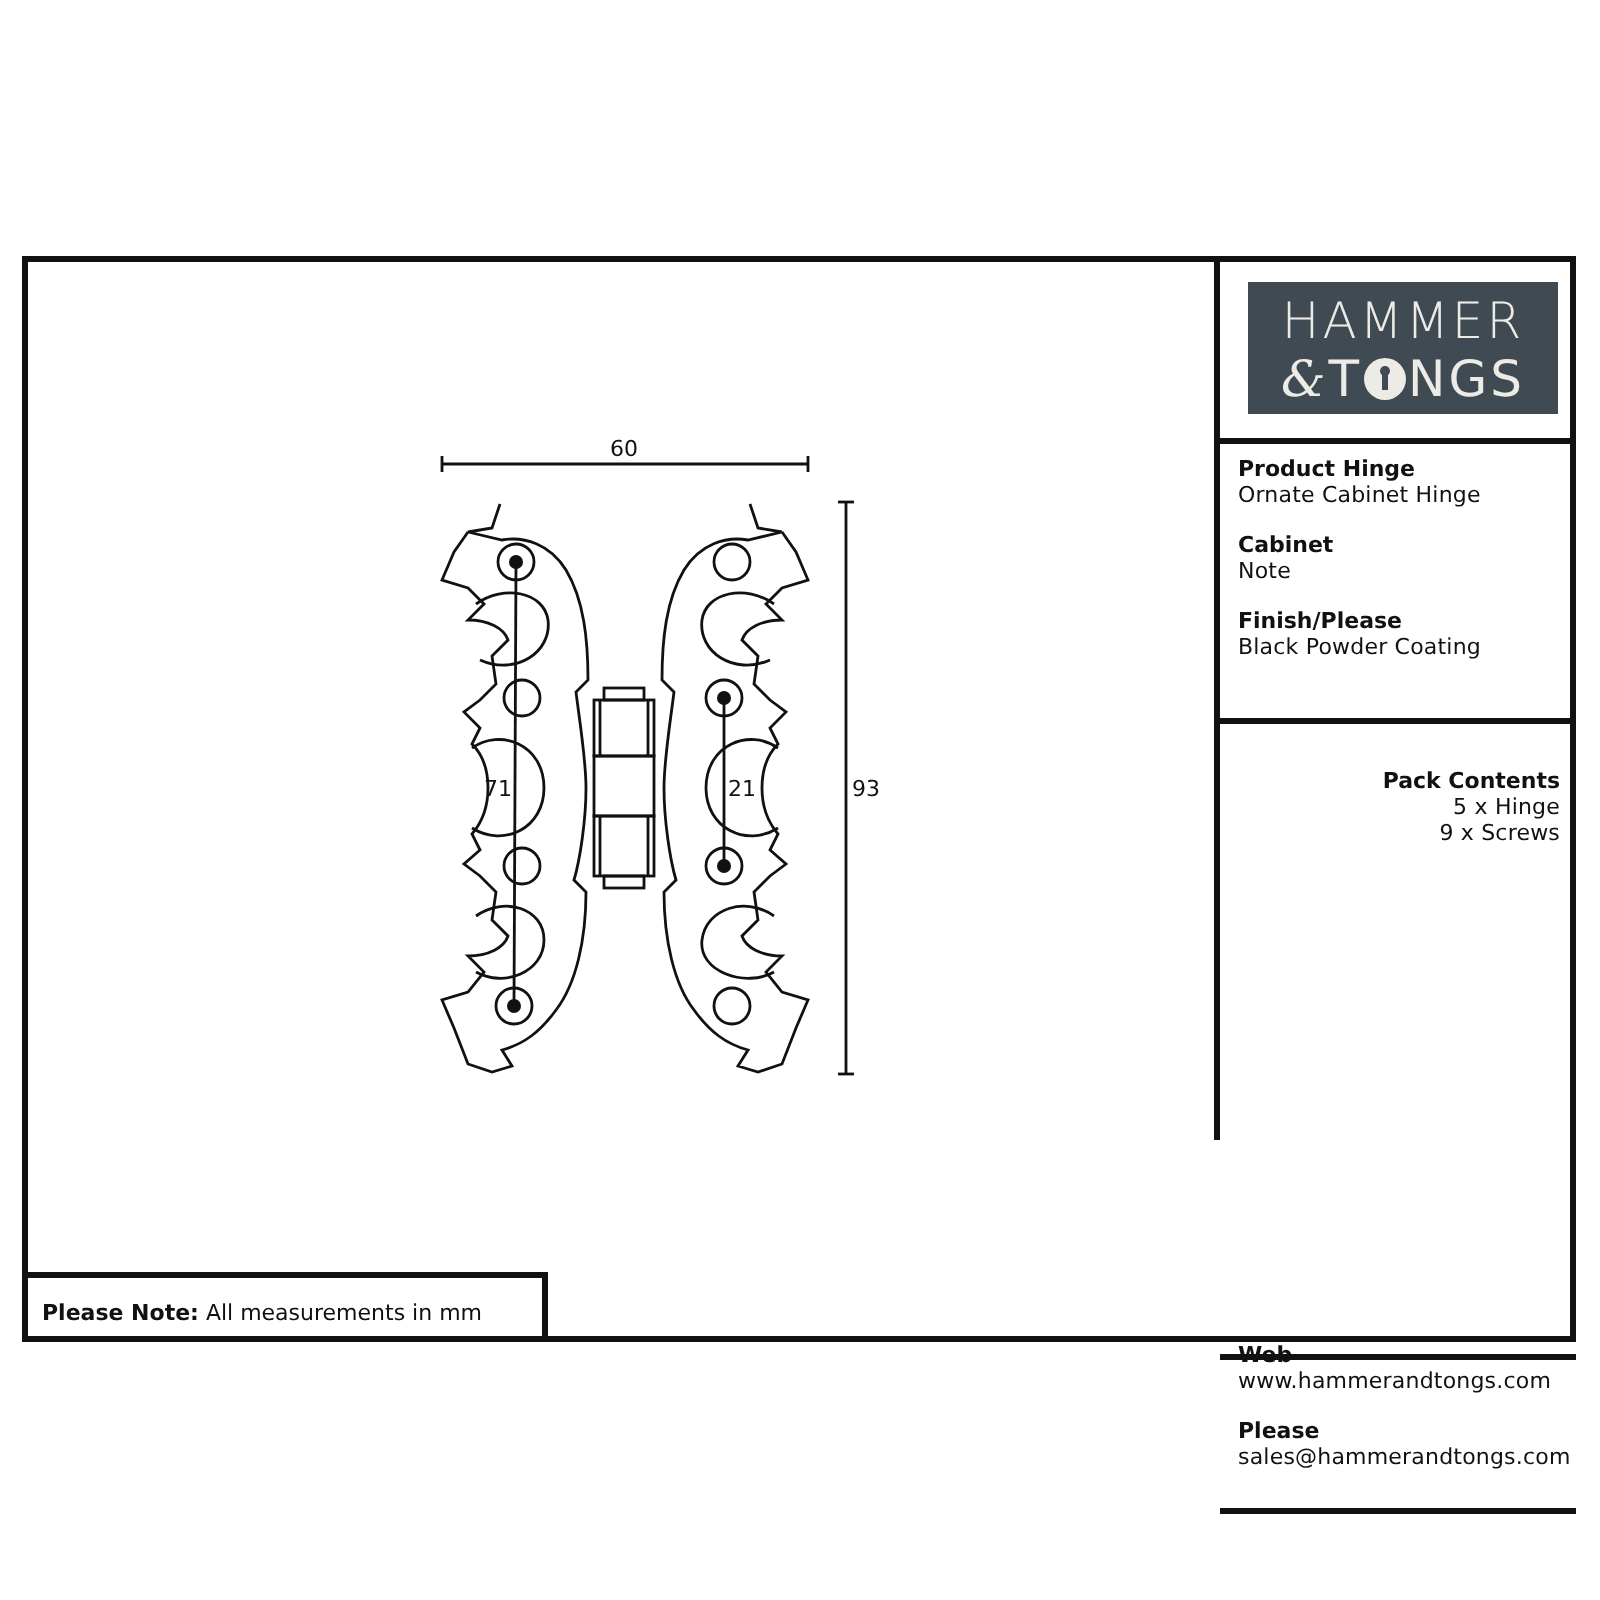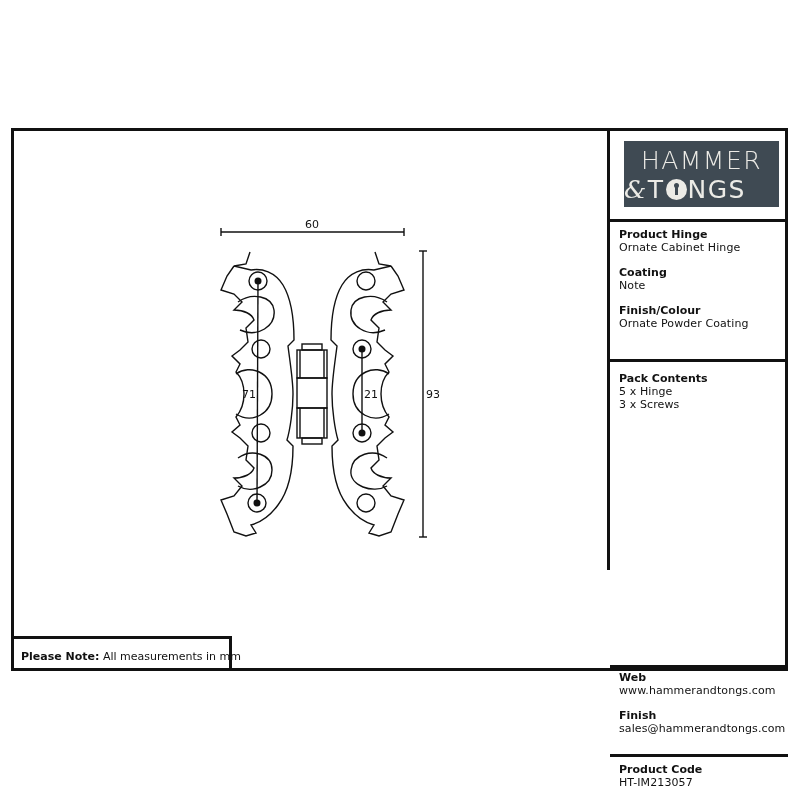--- a/index.html
+++ b/index.html
@@ -2,24 +2,24 @@
 <html><head>
 <meta charset="utf-8">
 <style>
   html, body { margin: 0; padding: 0; background: #ffffff; }
   body { width: 800px; height: 800px; position: relative; overflow: hidden; font-family: "DejaVu Sans", sans-serif; color: #111; }
   .frame { position: absolute; left: 11px; top: 128px; width: 777px; height: 543px; border: 3px solid #111; box-sizing: border-box; }
   .panel { position: absolute; left: 607px; top: 128px; width: 181px; height: 442px; border-left: 3px solid #111; box-sizing: border-box; }
   .cell { position: absolute; left: 0; right: 0; border-bottom: 3px solid #111; box-sizing: border-box; padding: 6px 8px 0 9px; }
   .logo-box { position: absolute; left: 14px; top: 13px; width: 155px; height: 66px; background: #3f4a53; }
   .logo-l1 { position: absolute; left: 0; right: 0; top: 5px; text-align: center; color: #ecebe6; font-family: "DejaVu Sans", sans-serif; font-size: 25px; letter-spacing: 1.5px; font-weight: 300; }
-  .logo-l2 { position: absolute; left: 0; right: 0; top: 34px; color: #ecebe6; font-family: "DejaVu Sans", sans-serif; font-size: 25px; letter-spacing: 1.5px; }
+  .logo-l2 { position: absolute; left: 0; right: 0; top: 34px; text-align: center; color: #ecebe6; font-family: "DejaVu Sans", sans-serif; font-size: 25px; letter-spacing: 1.5px; }
   .lbl { font-weight: bold; font-size: 11px; line-height: 13px; }
   .val { font-size: 11px; line-height: 13px; margin-bottom: 12px; letter-spacing: 0.1px; }
-  .note { position: absolute; left: 11px; top: 636px; width: 221px; height: 35px; border-top: 3px solid #111; border-right: 3px solid #111; box-sizing: border-box; font-size: 11px; padding: 11px 0 0 10px; white-space: nowrap; }
+  .note { position: absolute; left: 11px; top: 636px; width: 263px; height: 35px; border-top: 3px solid #111; border-right: 3px solid #111; box-sizing: border-box; font-size: 11px; padding: 11px 0 0 10px; white-space: nowrap; }
   .note b { font-weight: bold; }
   svg.drawing { position: absolute; left: 0; top: 0; }
   .dim { font-family: "DejaVu Sans", sans-serif; font-size: 11px; fill: #111; }
 </style>
 </head>
 <body>
 
 <div class="frame"></div>
 
 <svg class="drawing" width="800" height="800" viewBox="0 0 800 800">
@@ -86,41 +86,37 @@
       <div class="logo-l1">HAMMER</div>
       <div class="logo-l2">
         <span style="font-family:'DejaVu Serif', serif; font-style:italic;">&amp;</span><span>T</span><span style="display:inline-block; width:21px; height:21px; border-radius:50%; background:#ecebe6; position:relative; vertical-align:-2px; margin:0 1px;"><span style="position:absolute; left:8px; top:4px; width:5px; height:5px; border-radius:50%; background:#3f4a53;"></span><span style="position:absolute; left:9px; top:7px; width:3px; height:9px; background:#3f4a53;"></span></span><span>NGS</span>
       </div>
     </div>
   </div>
 
   <div class="cell" style="top:94px; height:140px;">
     <div class="lbl">Product Hinge</div>
     <div class="val">Ornate Cabinet Hinge</div>
-    <div class="lbl">Coating</div>
+    <div class="lbl">Cabinet</div>
     <div class="val">Note</div>
-    <div class="lbl">Finish/Colour</div>
-    <div class="val">Ornate Powder Coating</div>
+    <div class="lbl">Finish/Please</div>
+    <div class="val">Black Powder Coating</div>
   </div>
 
-  <div class="cell" style="top:238px; height:302px;">
+  <div class="cell" style="top:250px; height:302px;text-align:right;">
     <div class="lbl">Pack Contents</div>
     <div class="val" style="margin-bottom:0">5 x Hinge</div>
-    <div class="val">3 x Screws</div>
+    <div class="val">9 x Screws</div>
   </div>
 
   <div class="cell" style="top:536px; height:93px; padding-top:7px;">
     <div class="lbl">Web</div>
     <div class="val">www.hammerandtongs.com</div>
-    <div class="lbl">Finish</div>
+    <div class="lbl">Please</div>
     <div class="val">sales@hammerandtongs.com</div>
   </div>
 
-  <div class="cell" style="top:629px; height:42px; border-bottom:none; padding-top:6px;">
-    <div class="lbl">Product Code</div>
-    <div class="val">HT-IM213057</div>
-  </div>
 </div>
 
 <div class="note">
   <b>Please Note:</b>
   <span>All measurements in mm</span>
 </div>
 
 </body></html>

